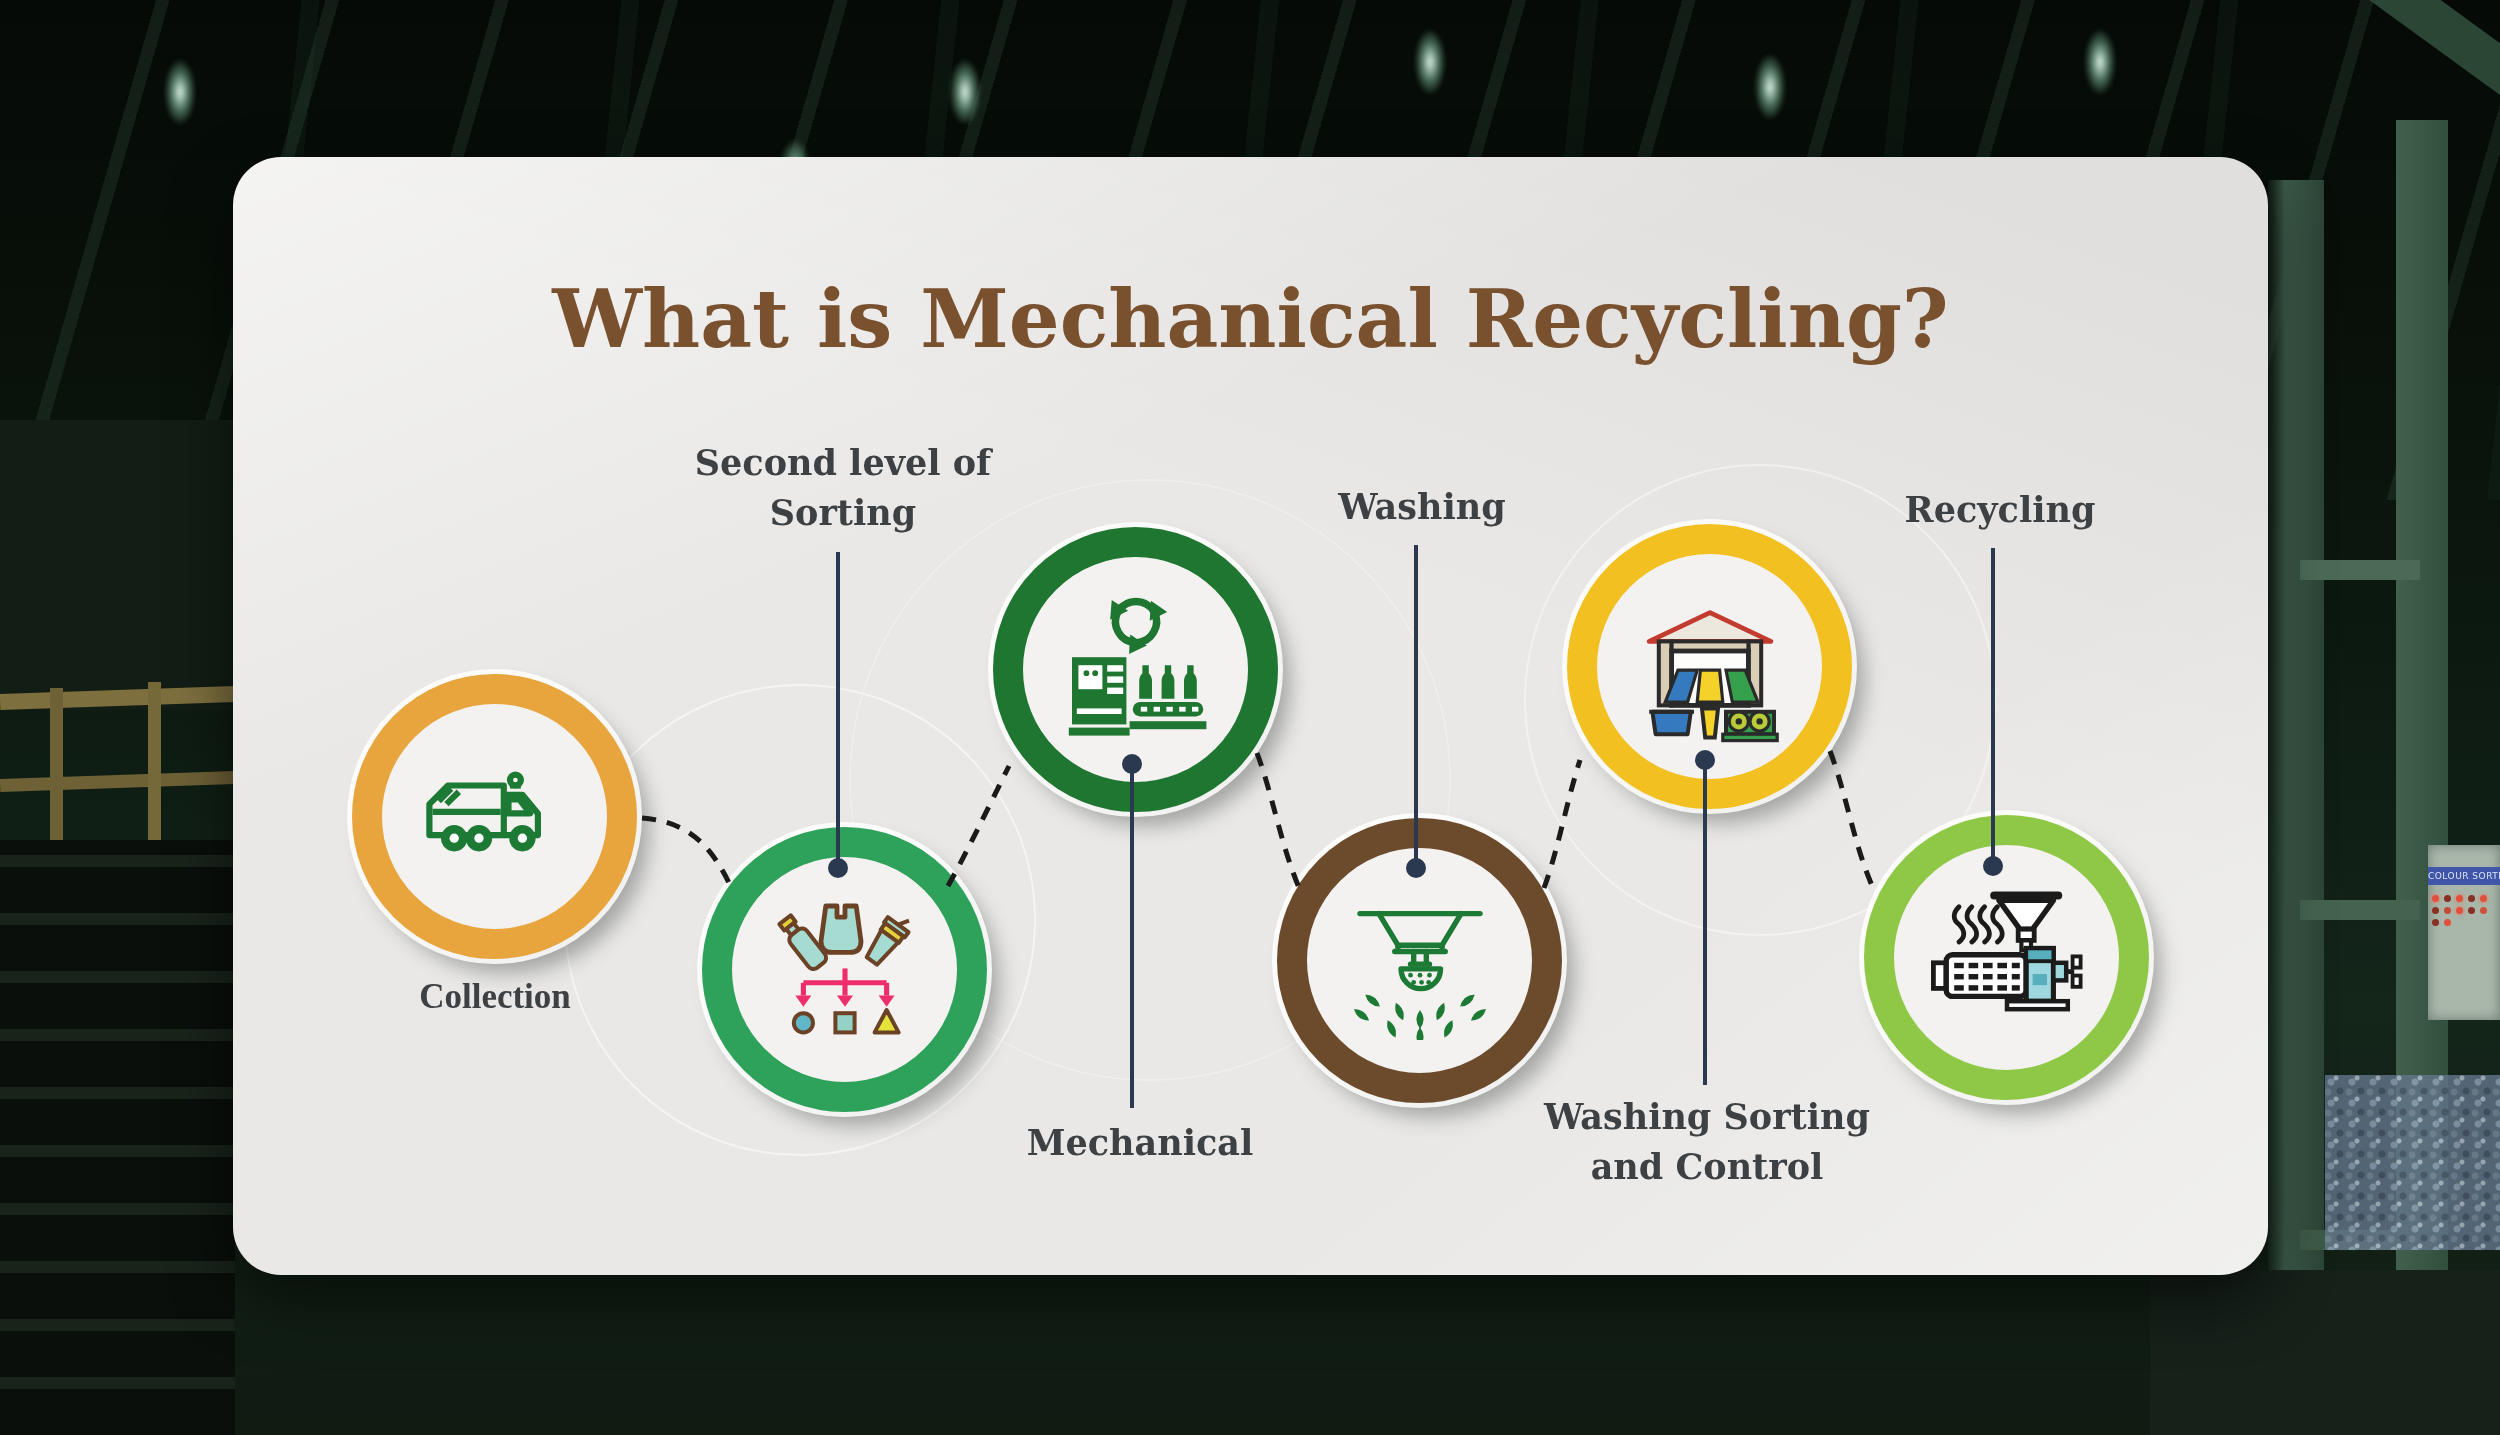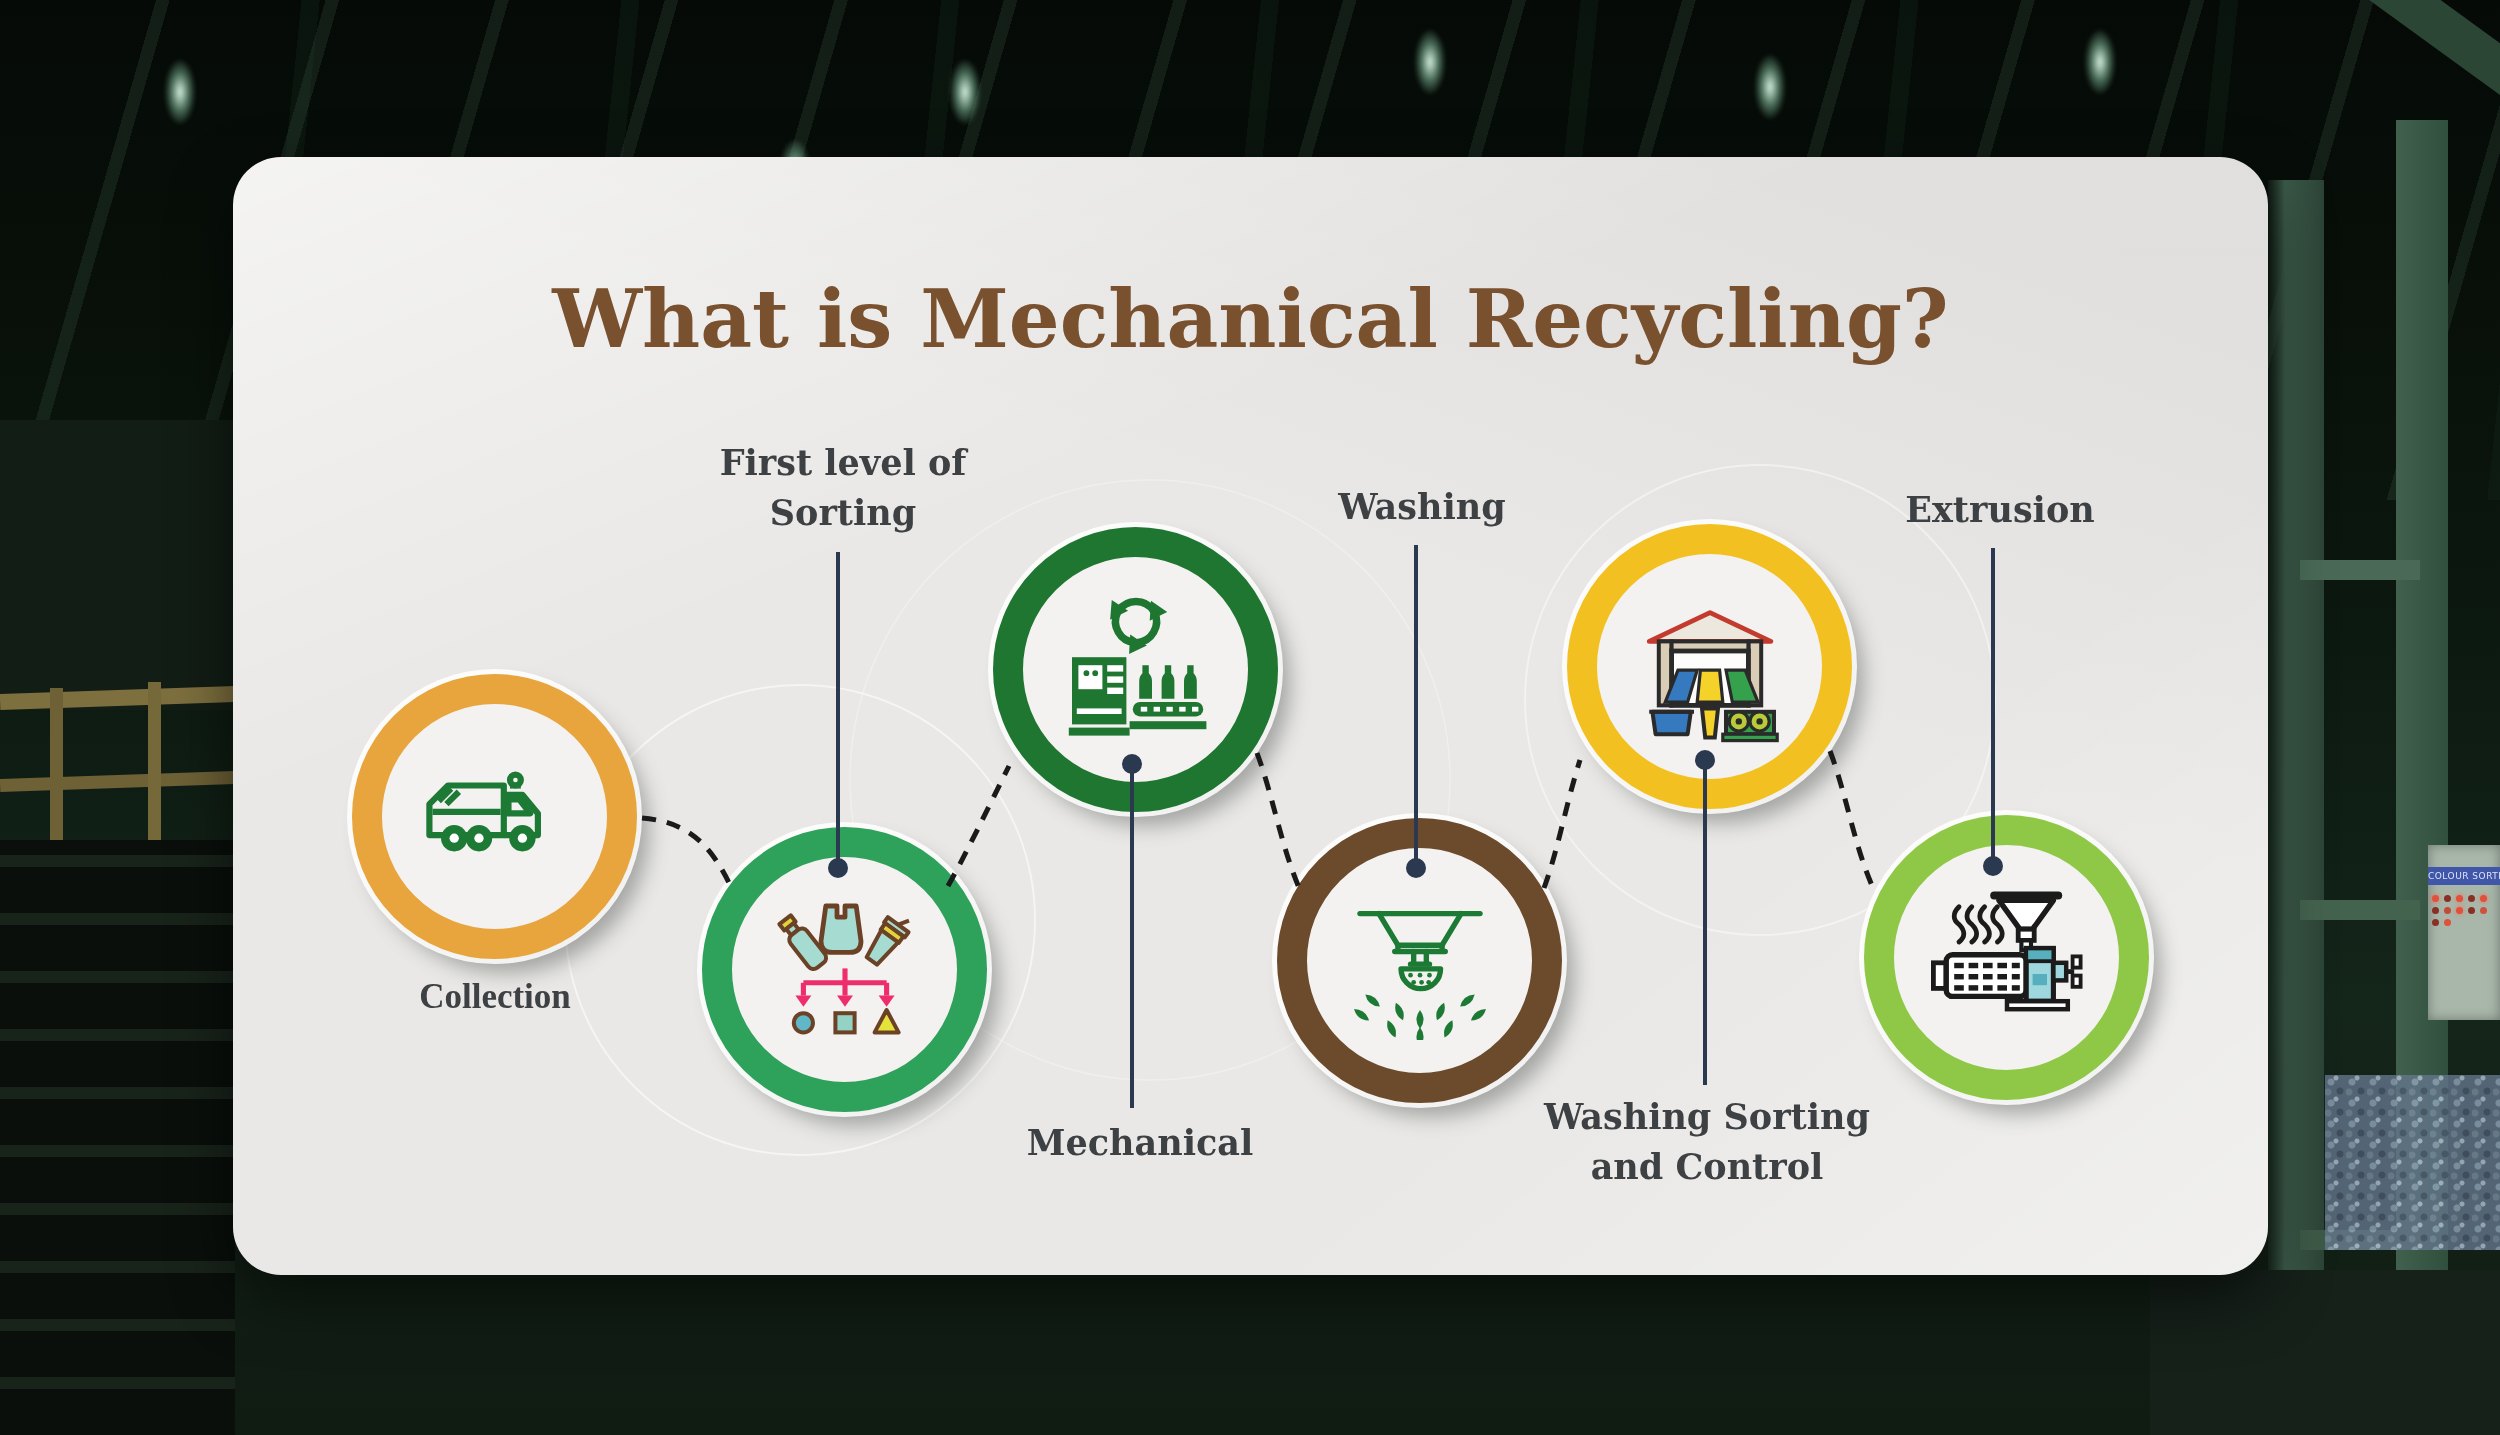--- a/index.html
+++ b/index.html
@@ -325,28 +325,28 @@
     <circle cx="1416" cy="868" r="10"></circle>
     <circle cx="1705" cy="760" r="10"></circle>
     <circle cx="1993" cy="866" r="10"></circle>
   </g>
 </svg>
 
 <div class="step-label" style="left:265px;top:972px;font-family:Liberation Serif, serif;">
   <span>Collection</span>
 </div>
 <div class="step-label" style="left:613px;top:438px;">
-  <span>First level of</span><br>
+  <span>Second level of</span><br>
   <span>Sorting</span>
 </div>
 <div class="step-label" style="left:910px;top:1118px;">
   <span>Mechanical</span>
 </div>
 <div class="step-label" style="left:1192px;top:482px;">
   <span>Washing</span>
 </div>
 <div class="step-label" style="left:1477px;top:1092px;">
   <span>Washing Sorting</span><br>
   <span>and Control</span>
 </div>
 <div class="step-label" style="left:1770px;top:485px;">
-  <span>Extrusion</span>
+  <span>Recycling</span>
 </div>
 
 </body></html>

